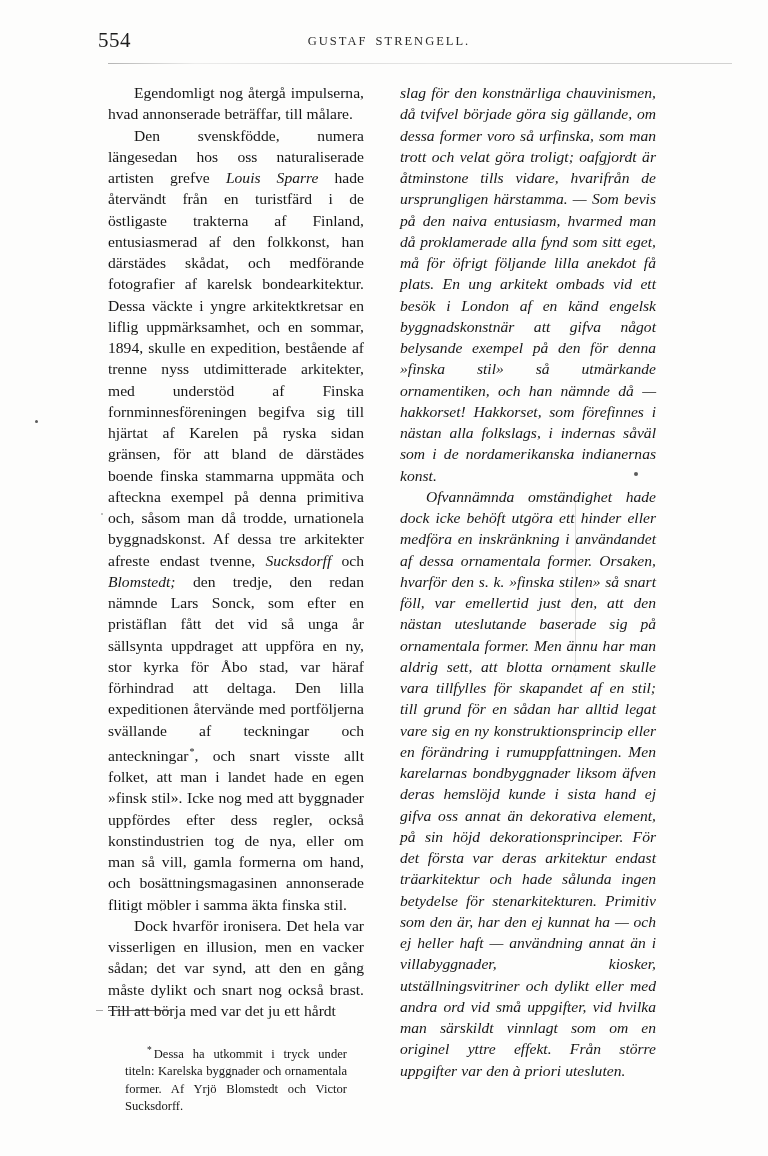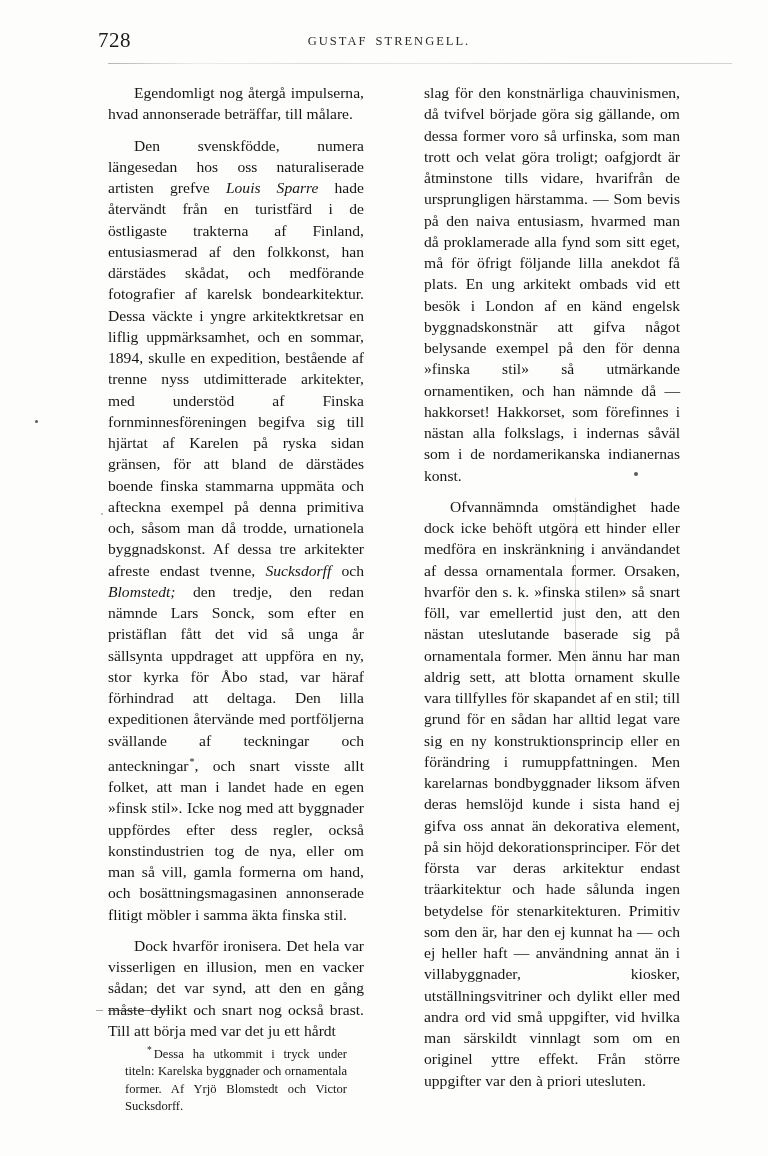--- a/index.html
+++ b/index.html
@@ -70,34 +70,34 @@
     left: 108px;
     top: 82px;
     width: 560px;
   }
   .col {
     position: absolute;
     top: 0;
     width: 256px;
   }
   .col-left  { left: 0; }
-  .col-right { left: 316px; }
+  .col-right { left: 292px; font-style: italic; }
 
   .col p {
     margin: 0;
     text-align: justify;
     text-align-last: left;
     font-size: 15.6px;
     line-height: 21.25px;
     text-indent: 26px;
     hyphens: manual;
     word-spacing: 0.2px;
   }
   .col p.noindent { text-indent: 0; }
-  .col p + p { margin-top: 10px; }
+  .col p + p { margin-top: 0; }
 
   i, .ital { font-style: italic; }
 
   
   .fn-rule {
     position: absolute;
     left: 0;
     top: 928px;
     width: 62px;
     height: 1px;
@@ -156,21 +156,21 @@
     opacity: 0.5;
     border-radius: 50%;
   }
 </style>
 </head>
 <body>
 
 <div class="page">
 
   <div class="head">
-    <div class="folio">728</div>
+    <div class="folio">554</div>
     <div class="runtitle">GUSTAF  STRENGELL.</div>
   </div>
   <div class="rule"></div>
 
   <div class="cols">
 
     <div class="col col-left">
 
       <p>Egendomligt nog återgå impulserna, hvad annonserade beträffar, till målare.</p>
 

